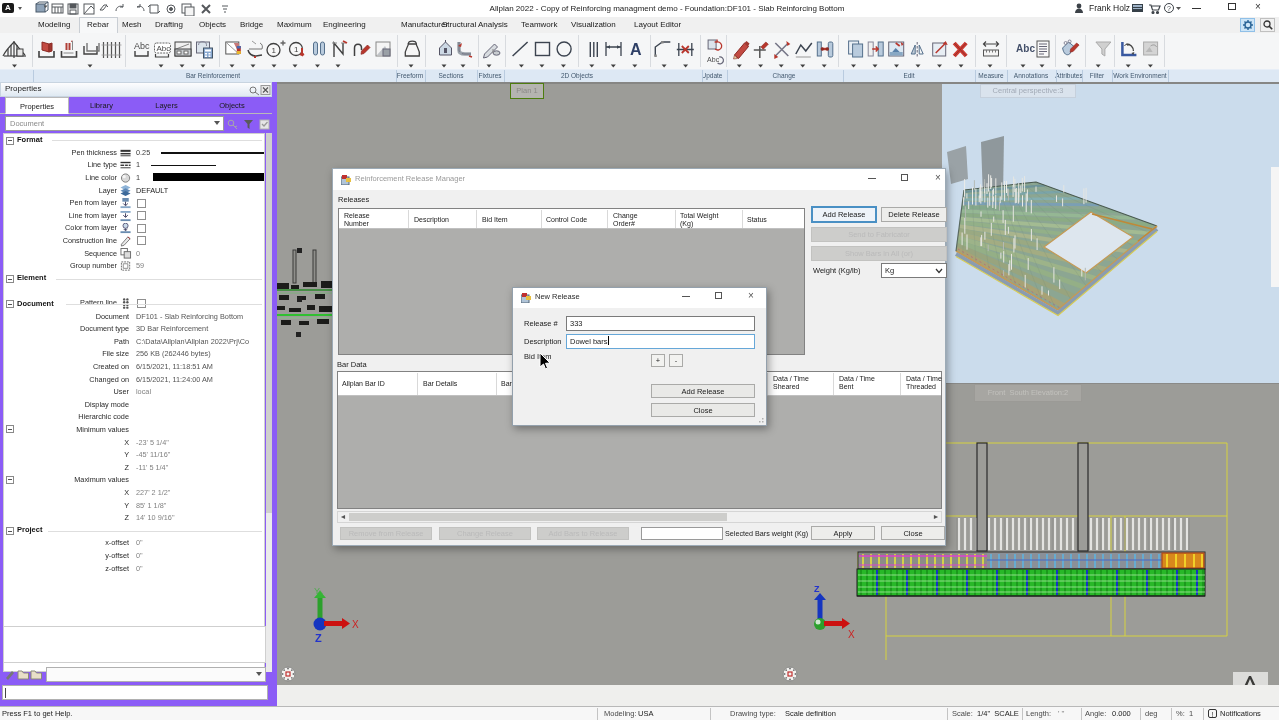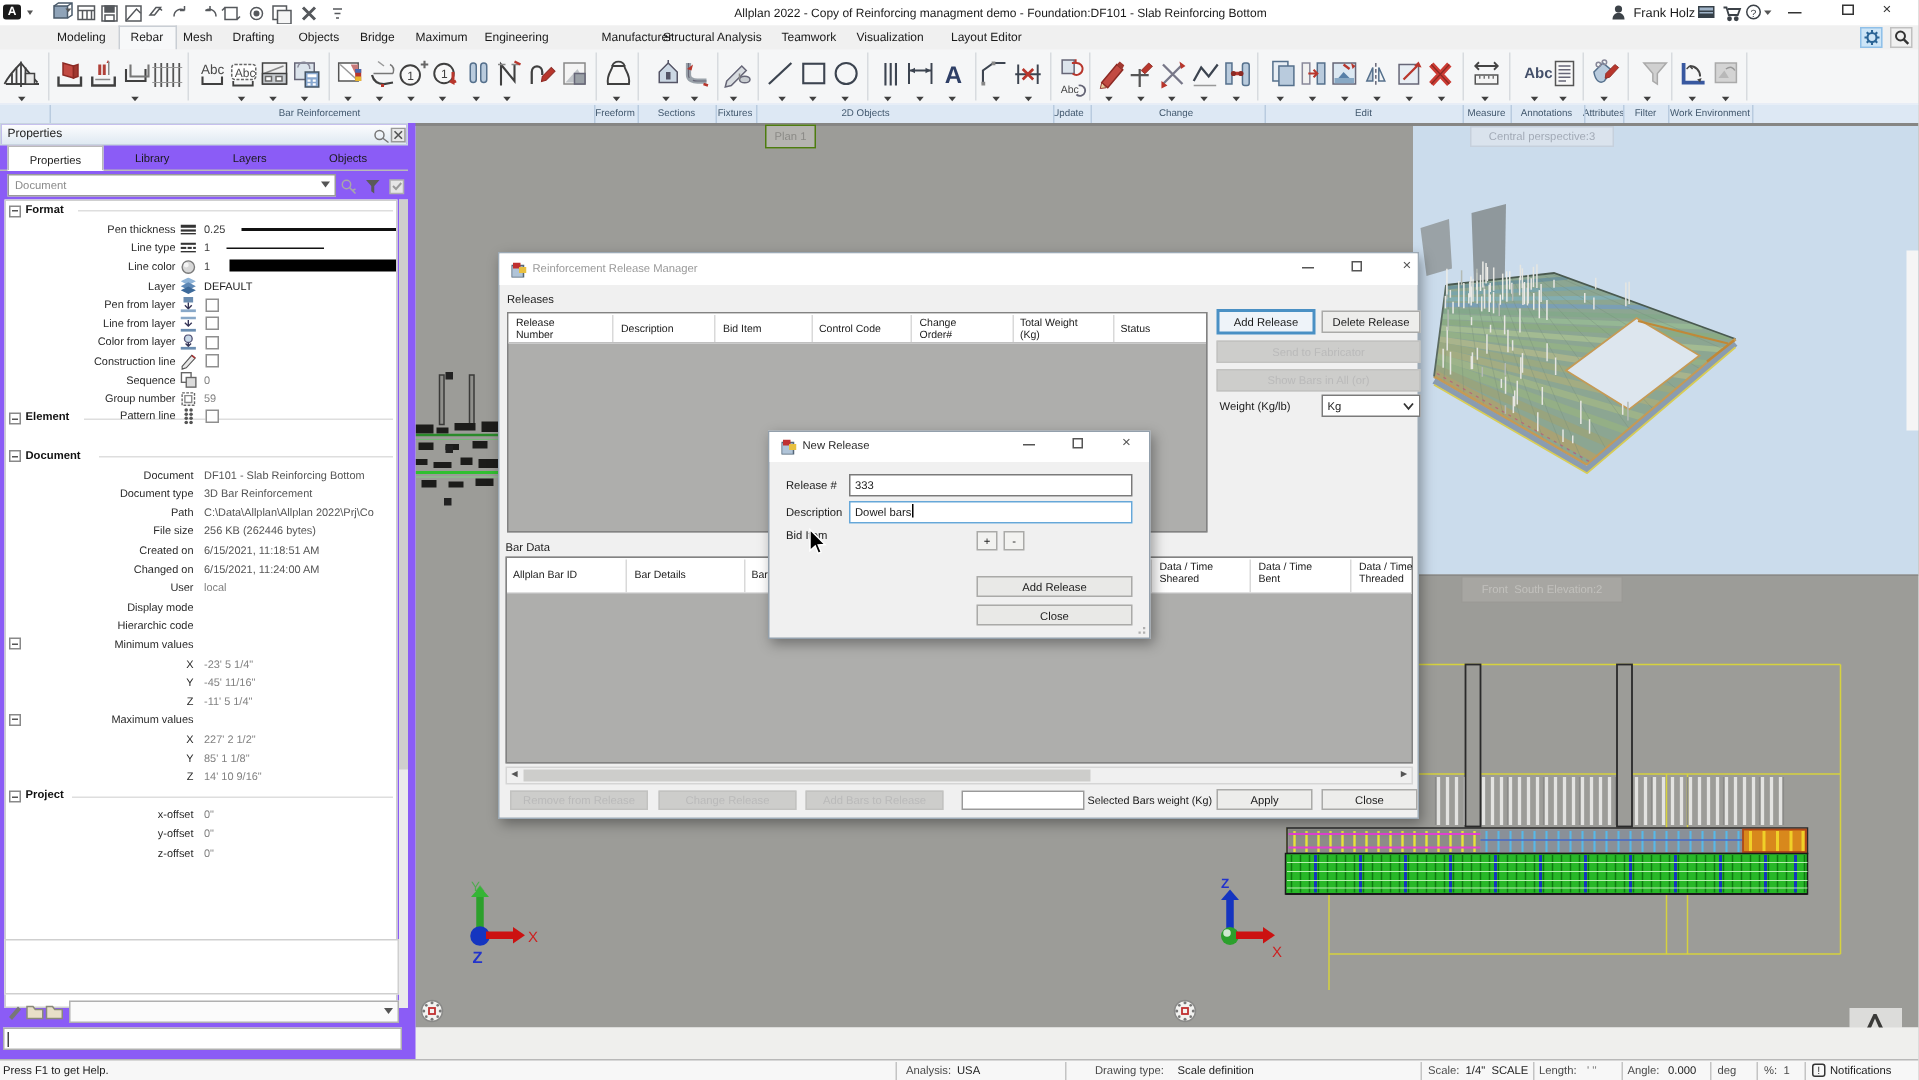--- a/index.html
+++ b/index.html
@@ -1201,21 +1201,21 @@
             <rect x="1" y="1" width="9" height="9" fill="#fff" stroke="#666" stroke-dasharray="2 1"></rect>
             <path d="M3 3 h5 v5 h-5 z" fill="none" stroke="#888"></path>
           </svg>
           <div class="rvg">59</div>
         </div>
 <div class="row" style="top:138.6px;">
           <div class="gbox"></div>
           <div class="ghead">Element</div>
           <div class="grule" style="left:52px;"></div>
         </div>
-<div class="row" style="top:137px;">
+<div class="row" style="top:163px;">
           <div class="rl">Pattern line</div>
           <svg class="picon" viewBox="0 0 12 12">
             <g fill="#555">
               <circle cx="4" cy="1.5" r="1.3"></circle>
               <circle cx="7.5" cy="1.5" r="1.3"></circle>
               <circle cx="4" cy="4.5" r="1.3"></circle>
               <circle cx="7.5" cy="4.5" r="1.3"></circle>
               <circle cx="4" cy="7.5" r="1.3"></circle>
               <circle cx="7.5" cy="7.5" r="1.3"></circle>
               <circle cx="4" cy="10.5" r="1.3"></circle>
@@ -1328,21 +1328,21 @@
   <div class="abs" style="left:46px;top:585px;width:220px;height:15px;background:#fbfbfb;border:1px solid #b0b0b0;">
     <div class="abs" style="right:3px;top:4px;width:0;height:0;border-left:3px solid transparent;border-right:3px solid transparent;border-top:4px solid #555;"></div>
   </div>
   <div class="abs" style="left:2px;top:603px;width:266px;height:15px;background:#ffffff;border:1px solid #b0b0b0;">
     <div class="abs" style="left:2px;top:2px;width:1px;height:10px;background:#444;"></div>
   </div>
 </div>
 <div class="abs" id="statusbar">
   <div class="st" style="left:2px;">Press F1 to get Help.</div>
   <div class="ssep" style="left:597px;"></div>
-  <div class="st" style="left:604px;color:#4a4a4a;">Analysis:</div>
+  <div class="st" style="left:604px;color:#4a4a4a;">Modeling:</div>
   <div class="st" style="left:638px;">USA</div>
   <div class="ssep" style="left:710px;"></div>
   <div class="st" style="left:730px;color:#4a4a4a;">Drawing type:</div>
   <div class="st" style="left:785px;">Scale definition</div>
   <div class="ssep" style="left:947px;"></div>
   <div class="st" style="left:952px;color:#4a4a4a;">Scale:</div>
   <div class="st" style="left:977px;">1/4"&nbsp; SCALE</div>
   <div class="ssep" style="left:1022px;"></div>
   <div class="st" style="left:1026px;color:#4a4a4a;">Length:</div>
   <div class="st" style="left:1058px;color:#7a7a7a;">' ''</div>

